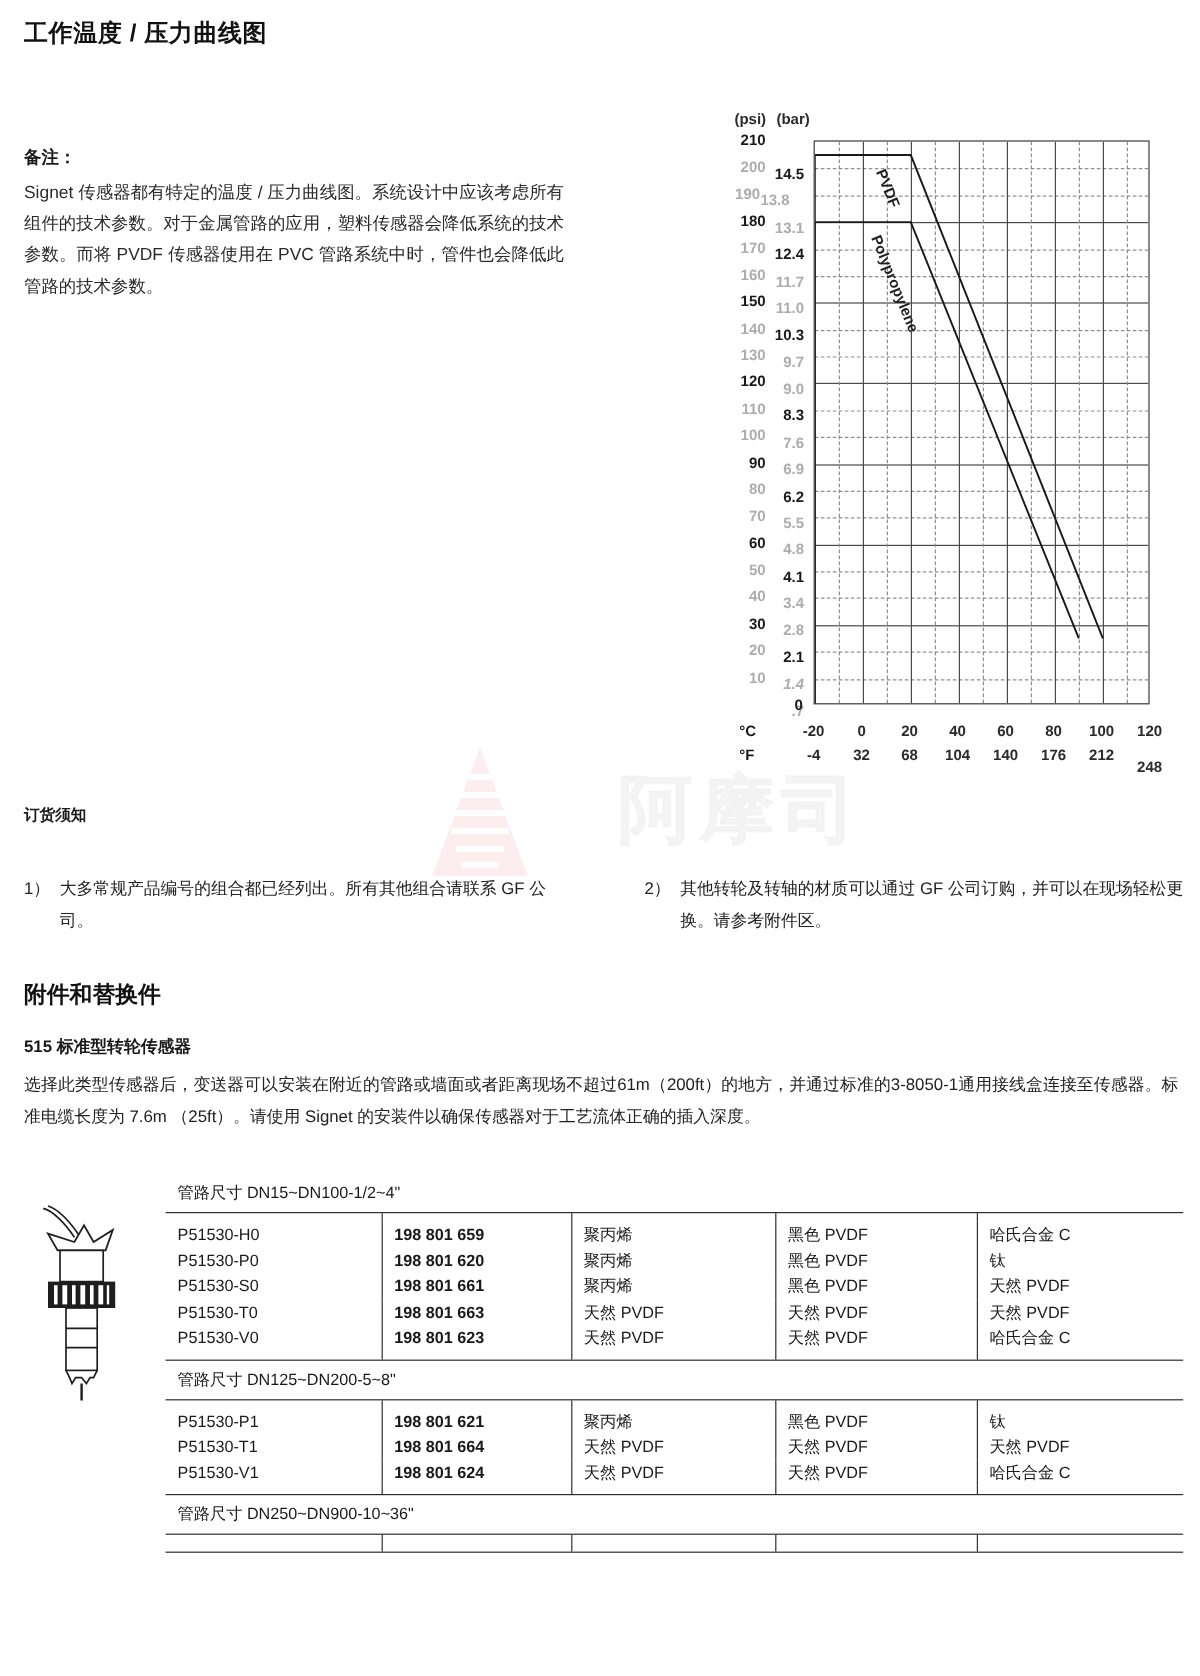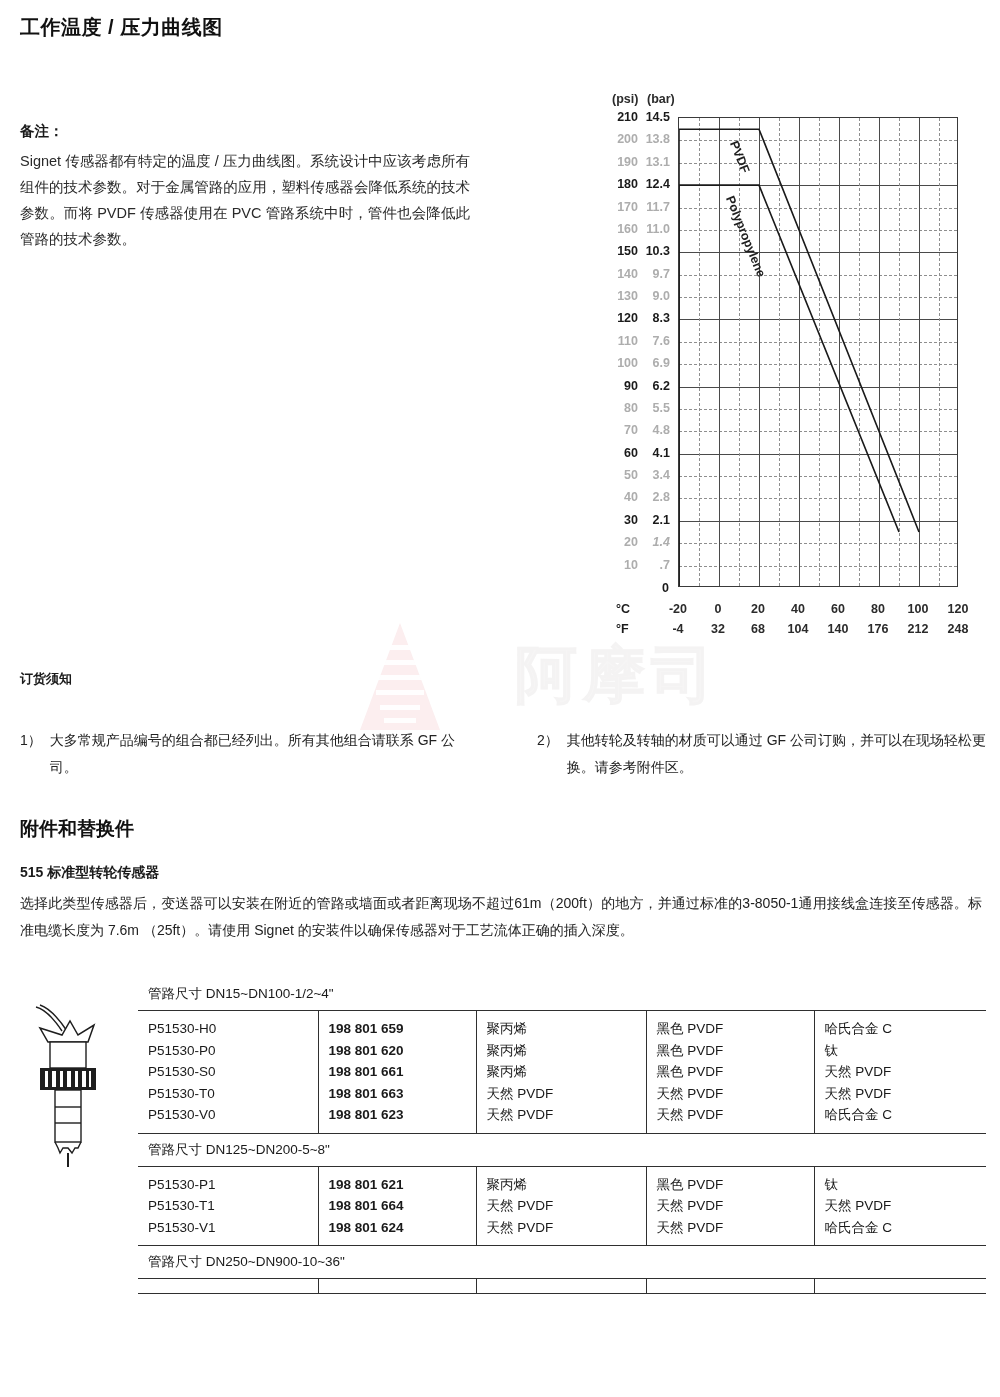--- a/index.html
+++ b/index.html
@@ -68,21 +68,21 @@
     position:absolute; left:20px; top:890px; width:962px;
     font-size:14px; line-height:26.5px; color:#222; text-align:justify;
   }
 
   
   .chart-wrap { position:absolute; left:604px; top:92px; width:390px; height:552px; }
   .unit-psi { position:absolute; left:8px; top:0px; font-size:12.5px; font-weight:700; color:#2b2b2b; }
   .unit-bar { position:absolute; left:43px; top:0px; font-size:12.5px; font-weight:700; color:#2b2b2b; }
   .ylab { position:absolute; font-size:12.5px; line-height:12.5px; white-space:nowrap; }
   .ylab .p { position:absolute; right:0; width:30px; text-align:right; }
-  .ylab .b { position:absolute; left:36px; width:30px; text-align:right; }
+  .ylab .b { position:absolute; left:36px; width:30px; text-align:right;margin-top:28px; }
   .ylab.major { color:#1a1a1a; font-weight:700; }
   .ylab.minor { color:#adadad; font-weight:700; }
   .zero-lab { position:absolute; font-size:12.5px; font-weight:700; color:#1a1a1a; }
 
   .plot {
     position:absolute; left:74px; top:25px;
     width:280px; height:470px;
     border:1.4px solid #3a3a3a;
     background:#fff;
     overflow:hidden;
@@ -160,24 +160,24 @@
   <div class="unit-psi">(psi)</div>
   <div class="unit-bar">(bar)</div>
 
   <div id="y-labels">
       <div class="ylab major" style="left: 0px; top: 19px; width: 66px;">
         <span class="p" style="right: 32px;">210</span>
         <span class="b" style="left: auto; right: 0px; width: 32px;">14.5</span>
       </div>
       <div class="ylab minor" style="left: 0px; top: 41.381px; width: 66px;">
         <span class="p" style="right: 32px;">200</span>
-        <span class="b" style="left: auto; right: 0px; width: 32px;">13.8</span>
+        <span class="b" style="left: auto; right: 12px; width: 32px;">13.8</span>
       </div>
       <div class="ylab minor" style="left: 0px; top: 63.7619px; width: 66px;">
-        <span class="p" style="right: 32px;">190</span>
+        <span class="p" style="right: 32px; text-align: center;">190</span>
         <span class="b" style="left: auto; right: 0px; width: 32px;">13.1</span>
       </div>
       <div class="ylab major" style="left: 0px; top: 86.1429px; width: 66px;">
         <span class="p" style="right: 32px;">180</span>
         <span class="b" style="left: auto; right: 0px; width: 32px;">12.4</span>
       </div>
       <div class="ylab minor" style="left: 0px; top: 108.524px; width: 66px;">
         <span class="p" style="right: 32px;">170</span>
         <span class="b" style="left: auto; right: 0px; width: 32px;">11.7</span>
       </div>
@@ -306,21 +306,21 @@
         <div class="xtick" style="left: 60px; top: 30px;">68</div>
         <div class="xtick" style="left: 100px; top: 10px;">40</div>
         <div class="xtick" style="left: 100px; top: 30px;">104</div>
         <div class="xtick" style="left: 140px; top: 10px;">60</div>
         <div class="xtick" style="left: 140px; top: 30px;">140</div>
         <div class="xtick" style="left: 180px; top: 10px;">80</div>
         <div class="xtick" style="left: 180px; top: 30px;">176</div>
         <div class="xtick" style="left: 220px; top: 10px;">100</div>
         <div class="xtick" style="left: 220px; top: 30px;">212</div>
         <div class="xtick" style="left: 260px; top: 10px;">120</div>
-        <div class="xtick" style="left: 260px; top: 30px; text-align: center;">248</div>
+        <div class="xtick" style="left: 260px; top: 40px; text-align: center;">248</div>
       </div>
   </div>
 </div>
 
 <div class="order-head">订货须知</div>
 
 <div class="note-item" id="order-note-1">
   <span class="num">1）</span>
   <span class="txt">大多常规产品编号的组合都已经列出。所有其他组合请联系 GF 公司。</span>
 </div>

